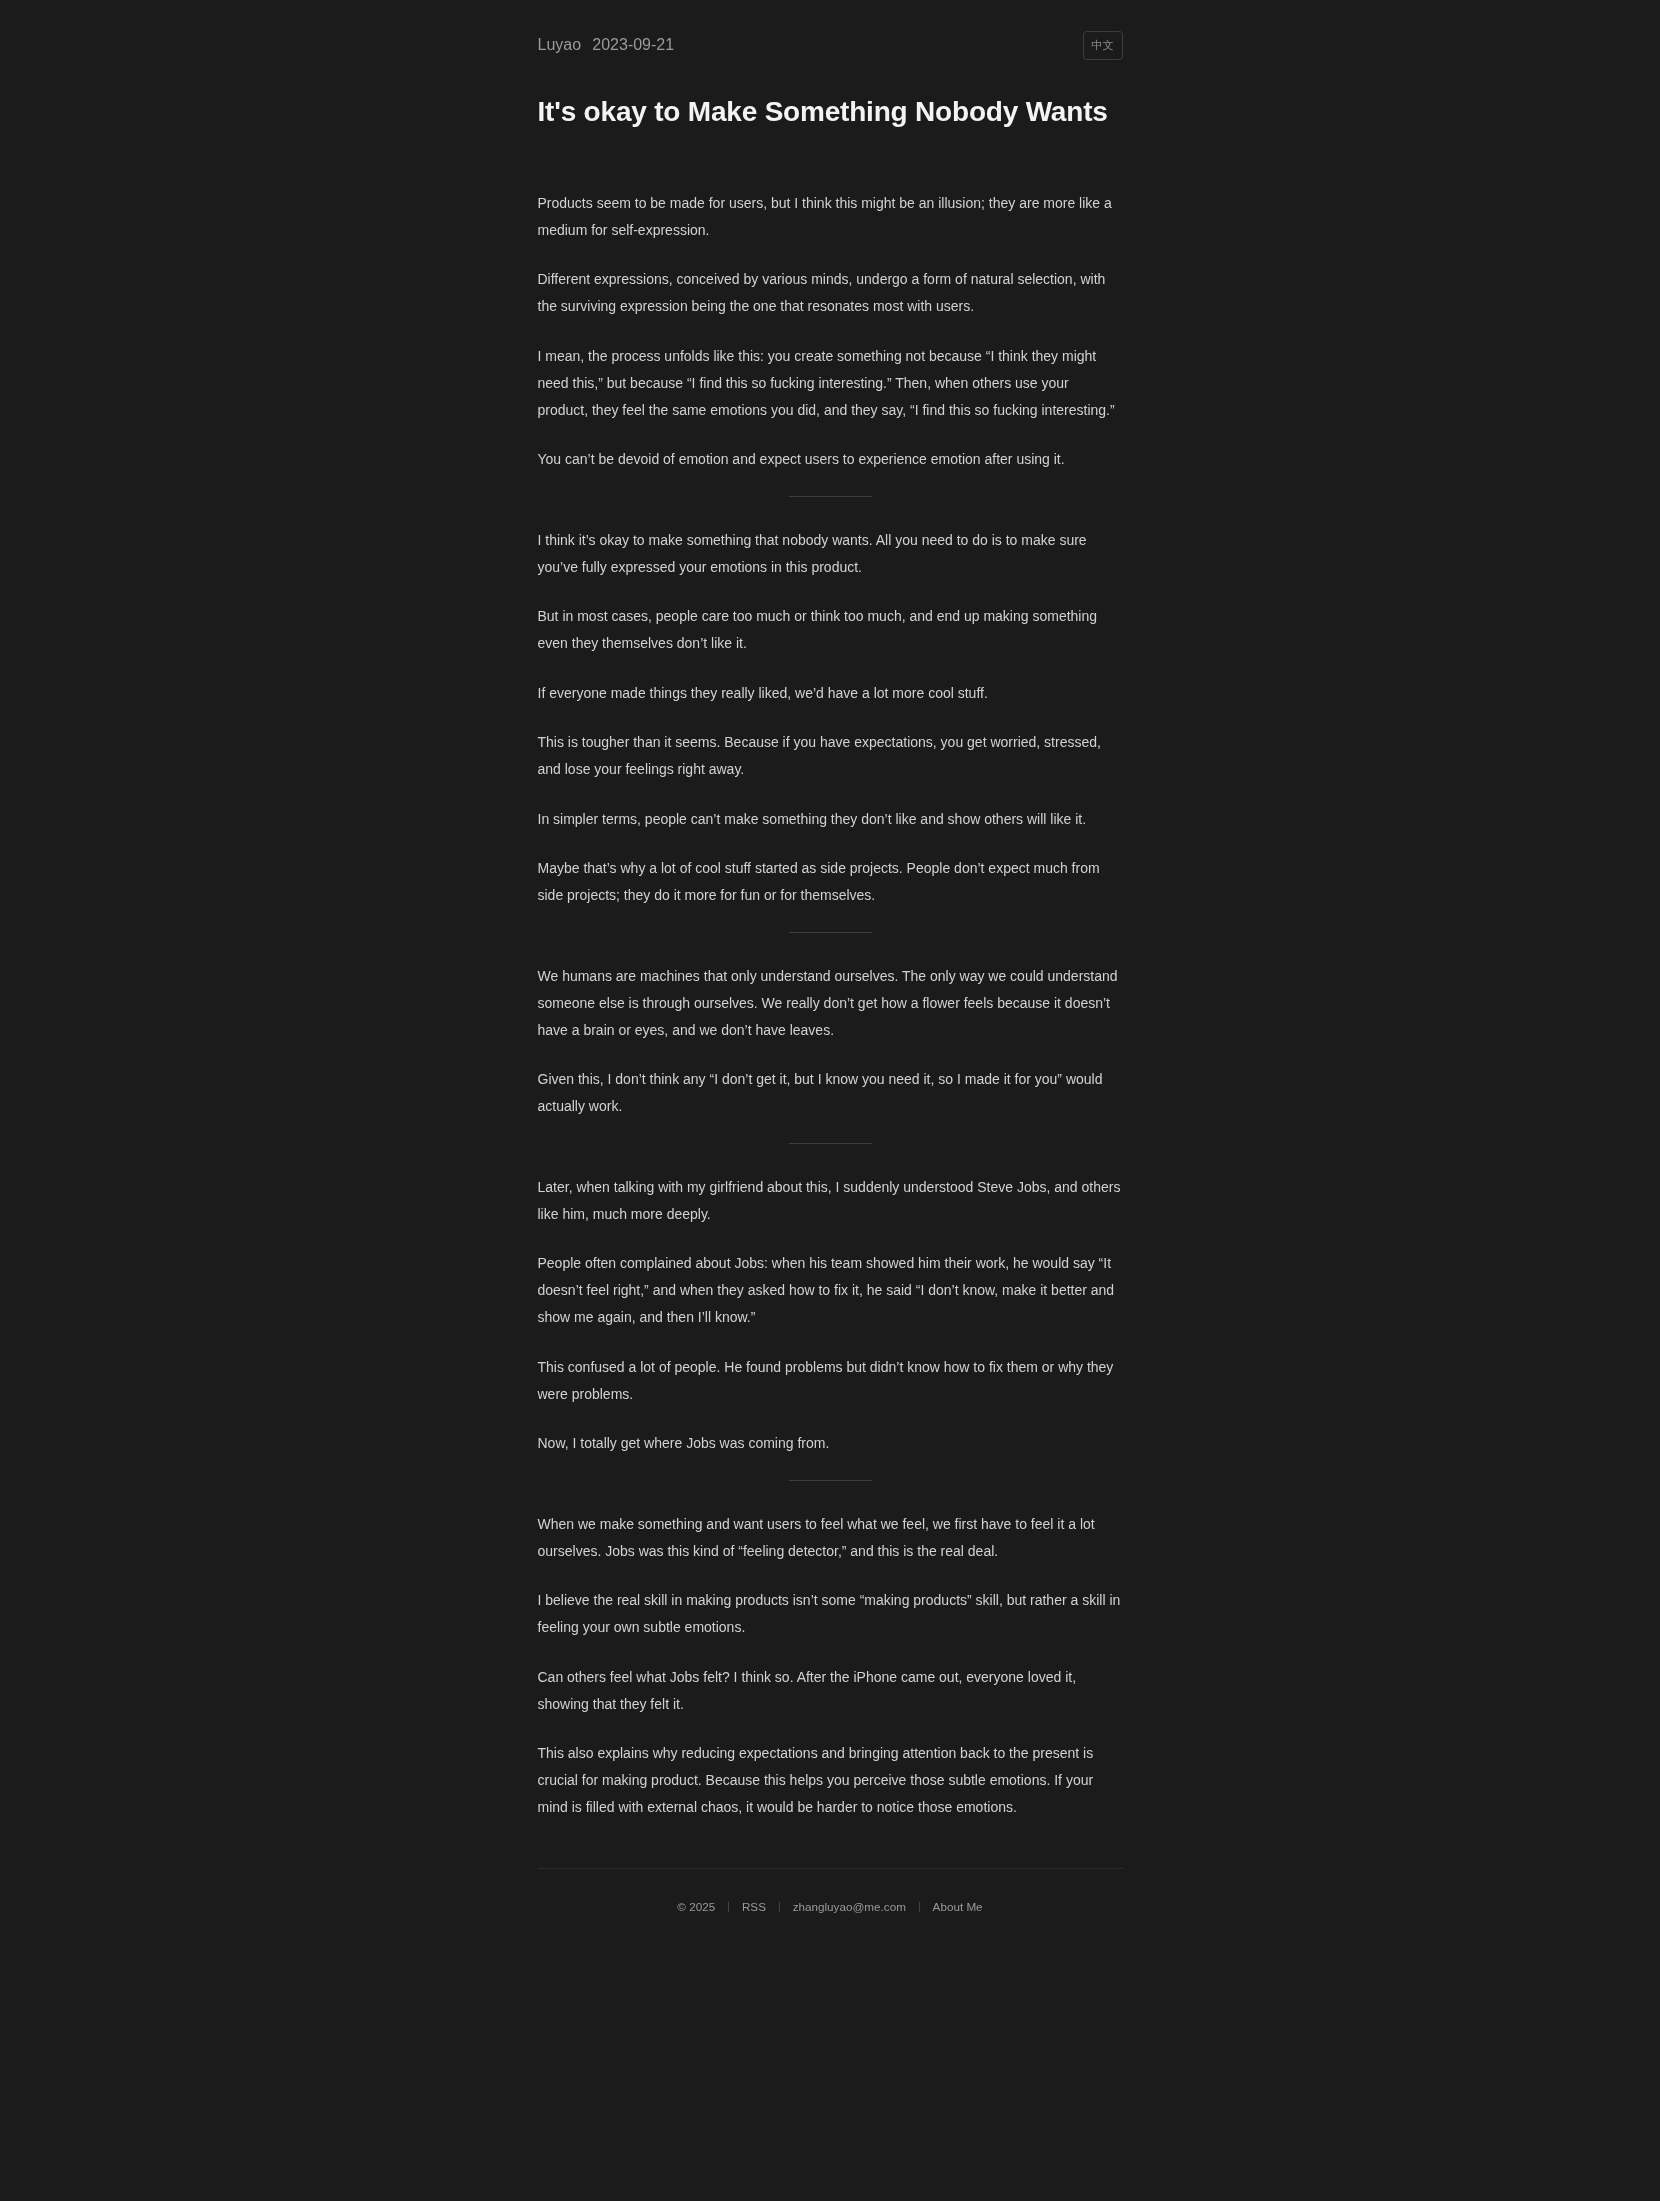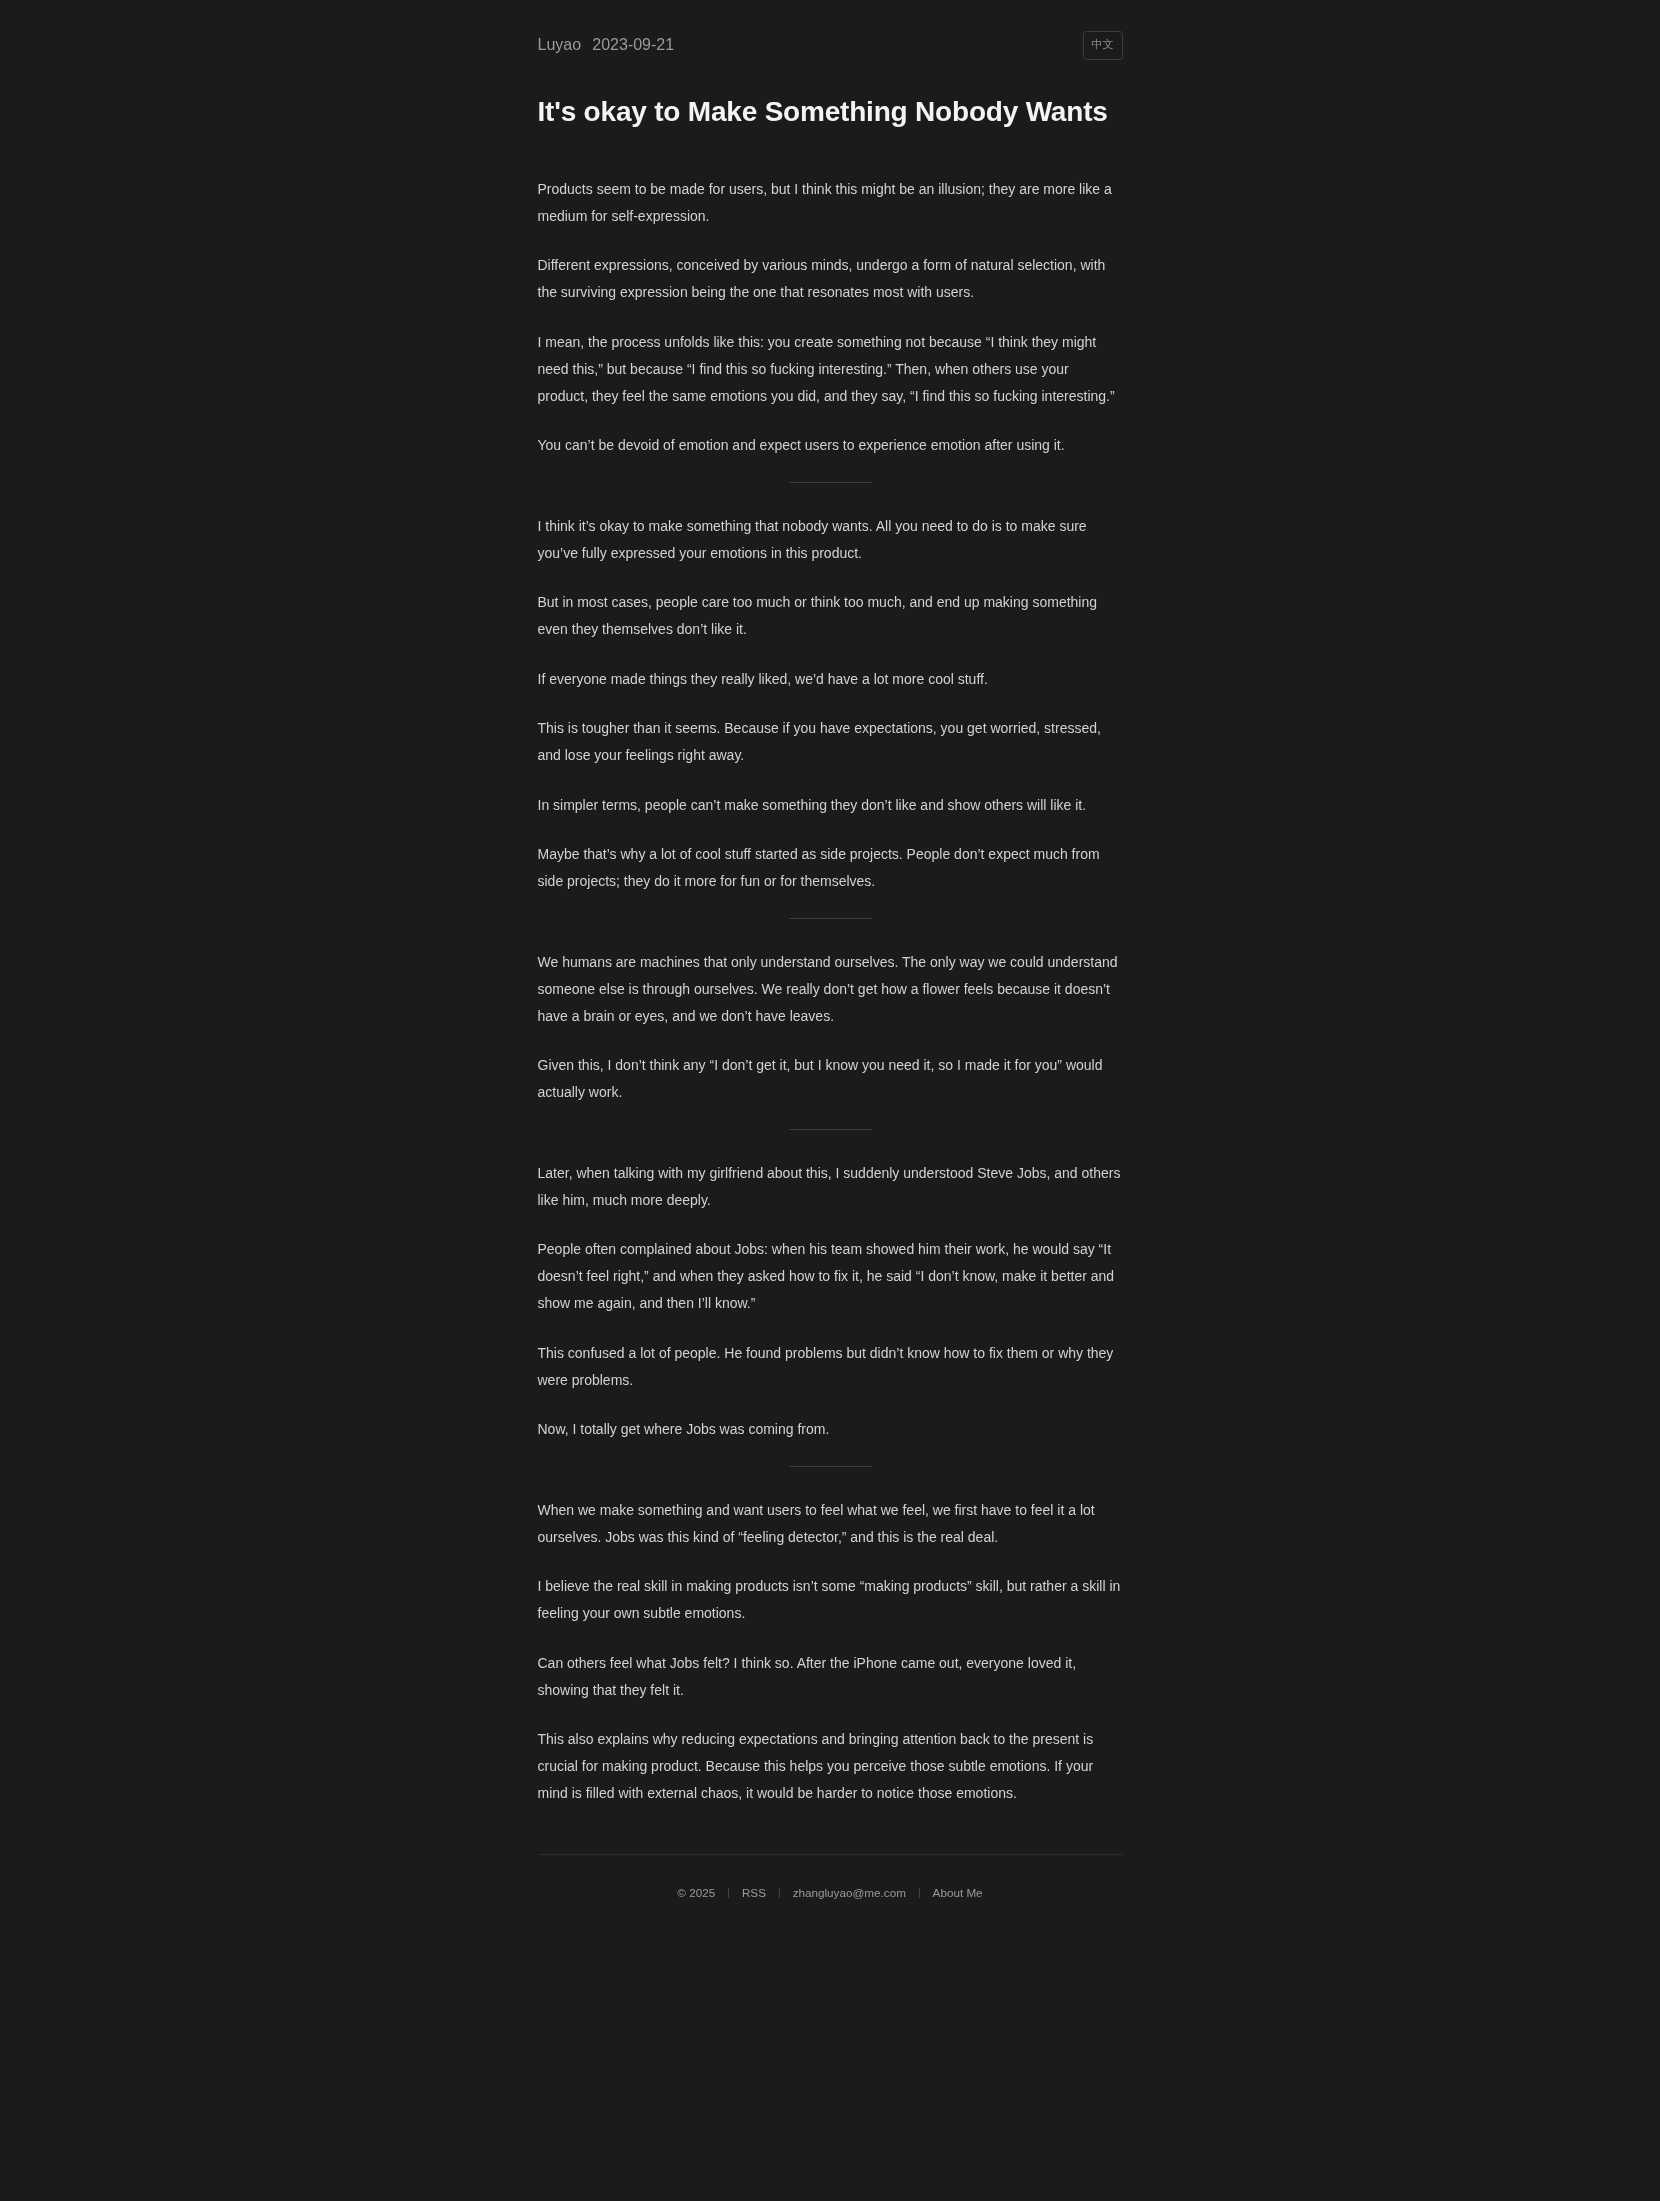--- a/index.html
+++ b/index.html
@@ -29,32 +29,32 @@
   }
   .lang-btn {
     background: transparent;
     border: 0.9px solid #3d3d3d;
     border-radius: 3.5px;
     color: #8c8c8c;
     font-size: 11.2px;
     line-height: 1;
     padding: 7.8px 7.8px;
     cursor: pointer;
-    font-family: Liberation Mono, monospace;
+    font-family: Liberation Serif, serif;
   }
   h1.post-title {
     margin-top: 35px;
     font-size: 28px;
     line-height: 33px;
     font-weight: 700;
     letter-spacing: -0.2px;
     color: #f4f4f4;
   }
   
-  article { margin-top: 48px; }
+  article { margin-top: 62px; }
   article p {
     font-size: 14px;
     line-height: 27px;
     color: #d2d2d2;
     margin-bottom: 22.5px;
   }
   hr.section-divider {
     border: none;
     border-top: 0.9px solid #3d3d3d;
     width: 83px;

